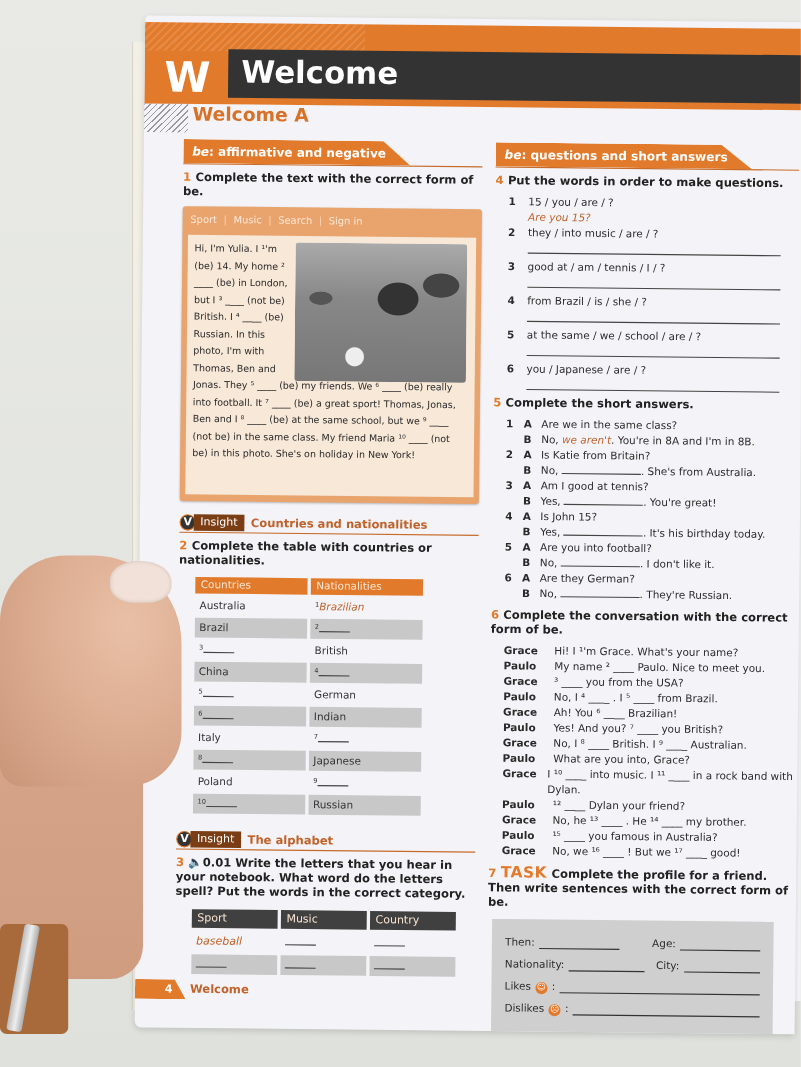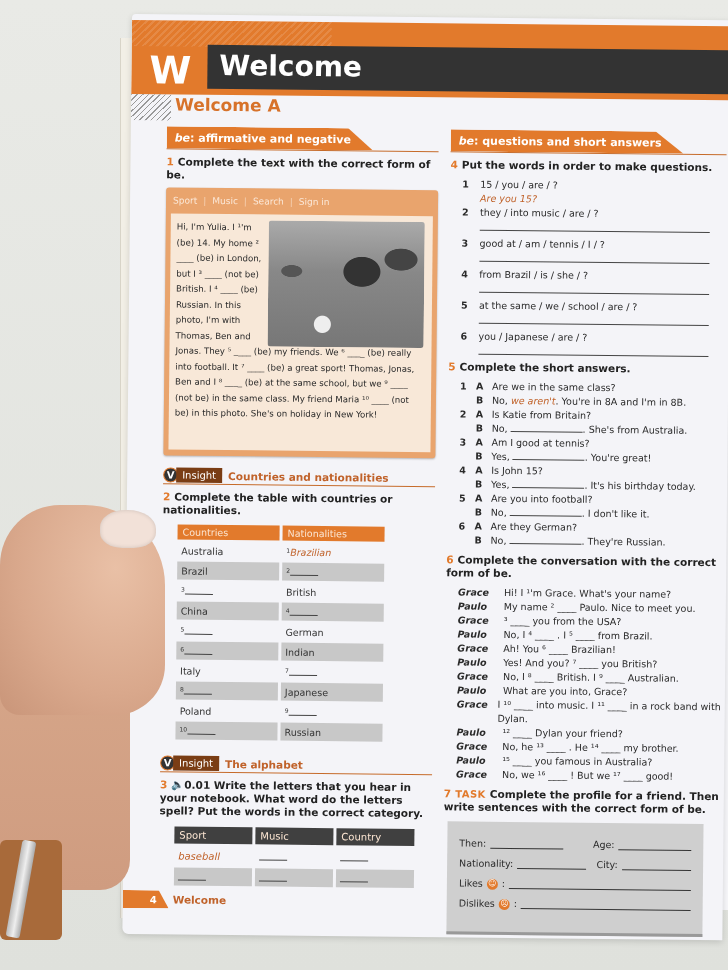--- a/index.html
+++ b/index.html
@@ -119,22 +119,22 @@
   .q b { width: 10px; }
   .answer-line { border-bottom: 1px solid #444; margin: 10px 0 6px 18px; width: 230px; height: 1px; }
   .hand { color: #c0622a; font-style: italic; }
   .sa { font-size: 9.5px; line-height: 14px; padding-left: 12px; }
   .sa .row { display: flex; gap: 6px; }
   .sa .row b { width: 10px; }
   .sa .row .ab { width: 10px; font-weight: bold; }
   .sa .blank-long { display: inline-block; width: 72px; border-bottom: 1px solid #444; }
   .conv { font-size: 9.5px; line-height: 14px; padding-left: 12px; }
   .conv .row { display: flex; gap: 6px; }
-  .conv .spk { width: 40px; font-weight: bold; font-style: italic; }
-  .task-lbl { color: #e27a2c; font-weight: bold; font-size: 10px; letter-spacing: 0.5px; margin-right: 4px; }
+  .conv .spk { width: 40px; font-weight: bold; }
+  .task-lbl { color: #e27a2c; font-weight: bold; font-size: 14px; letter-spacing: 0.5px; margin-right: 4px; }
   .profile {
     background: #cfcfcf; margin-top: 8px; padding: 12px 12px 18px 12px; font-size: 9.5px; line-height: 20px;
     border-bottom: 3px solid #999; position: relative; width: 256px; margin-left: 4px;
   }
   .profile .pl { display: flex; gap: 4px; align-items: center; }
   .profile .pline { flex: 1; border-bottom: 1px solid #333; height: 10px; }
   .face { display: inline-flex; width: 11px; height: 11px; border-radius: 50%; background: #e27a2c; color: #fff; font-size: 8px; align-items: center; justify-content: center; }
 
   .footer { position: absolute; left: 0; top: 876px; display: flex; align-items: center; }
   .footer .pn {

